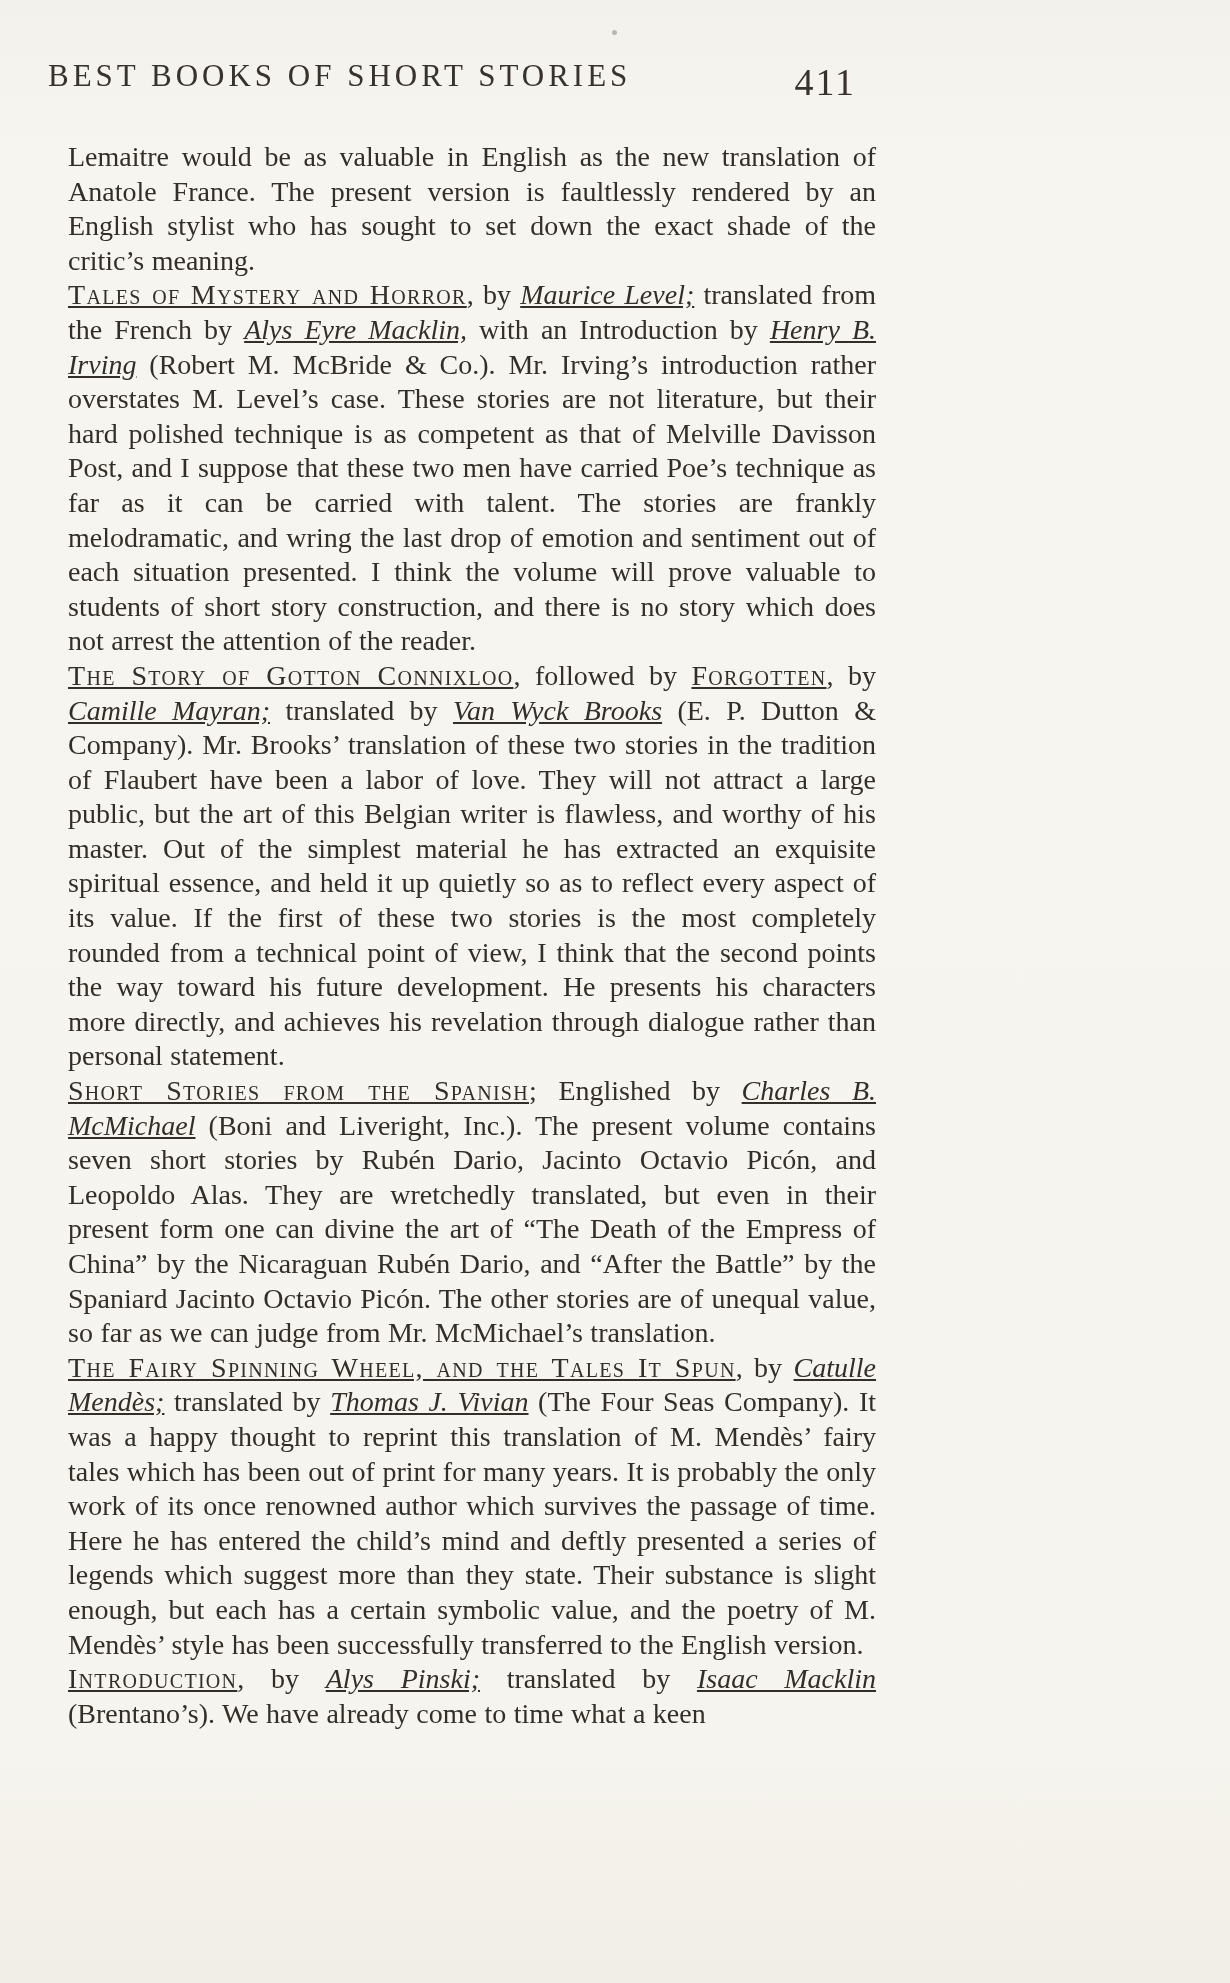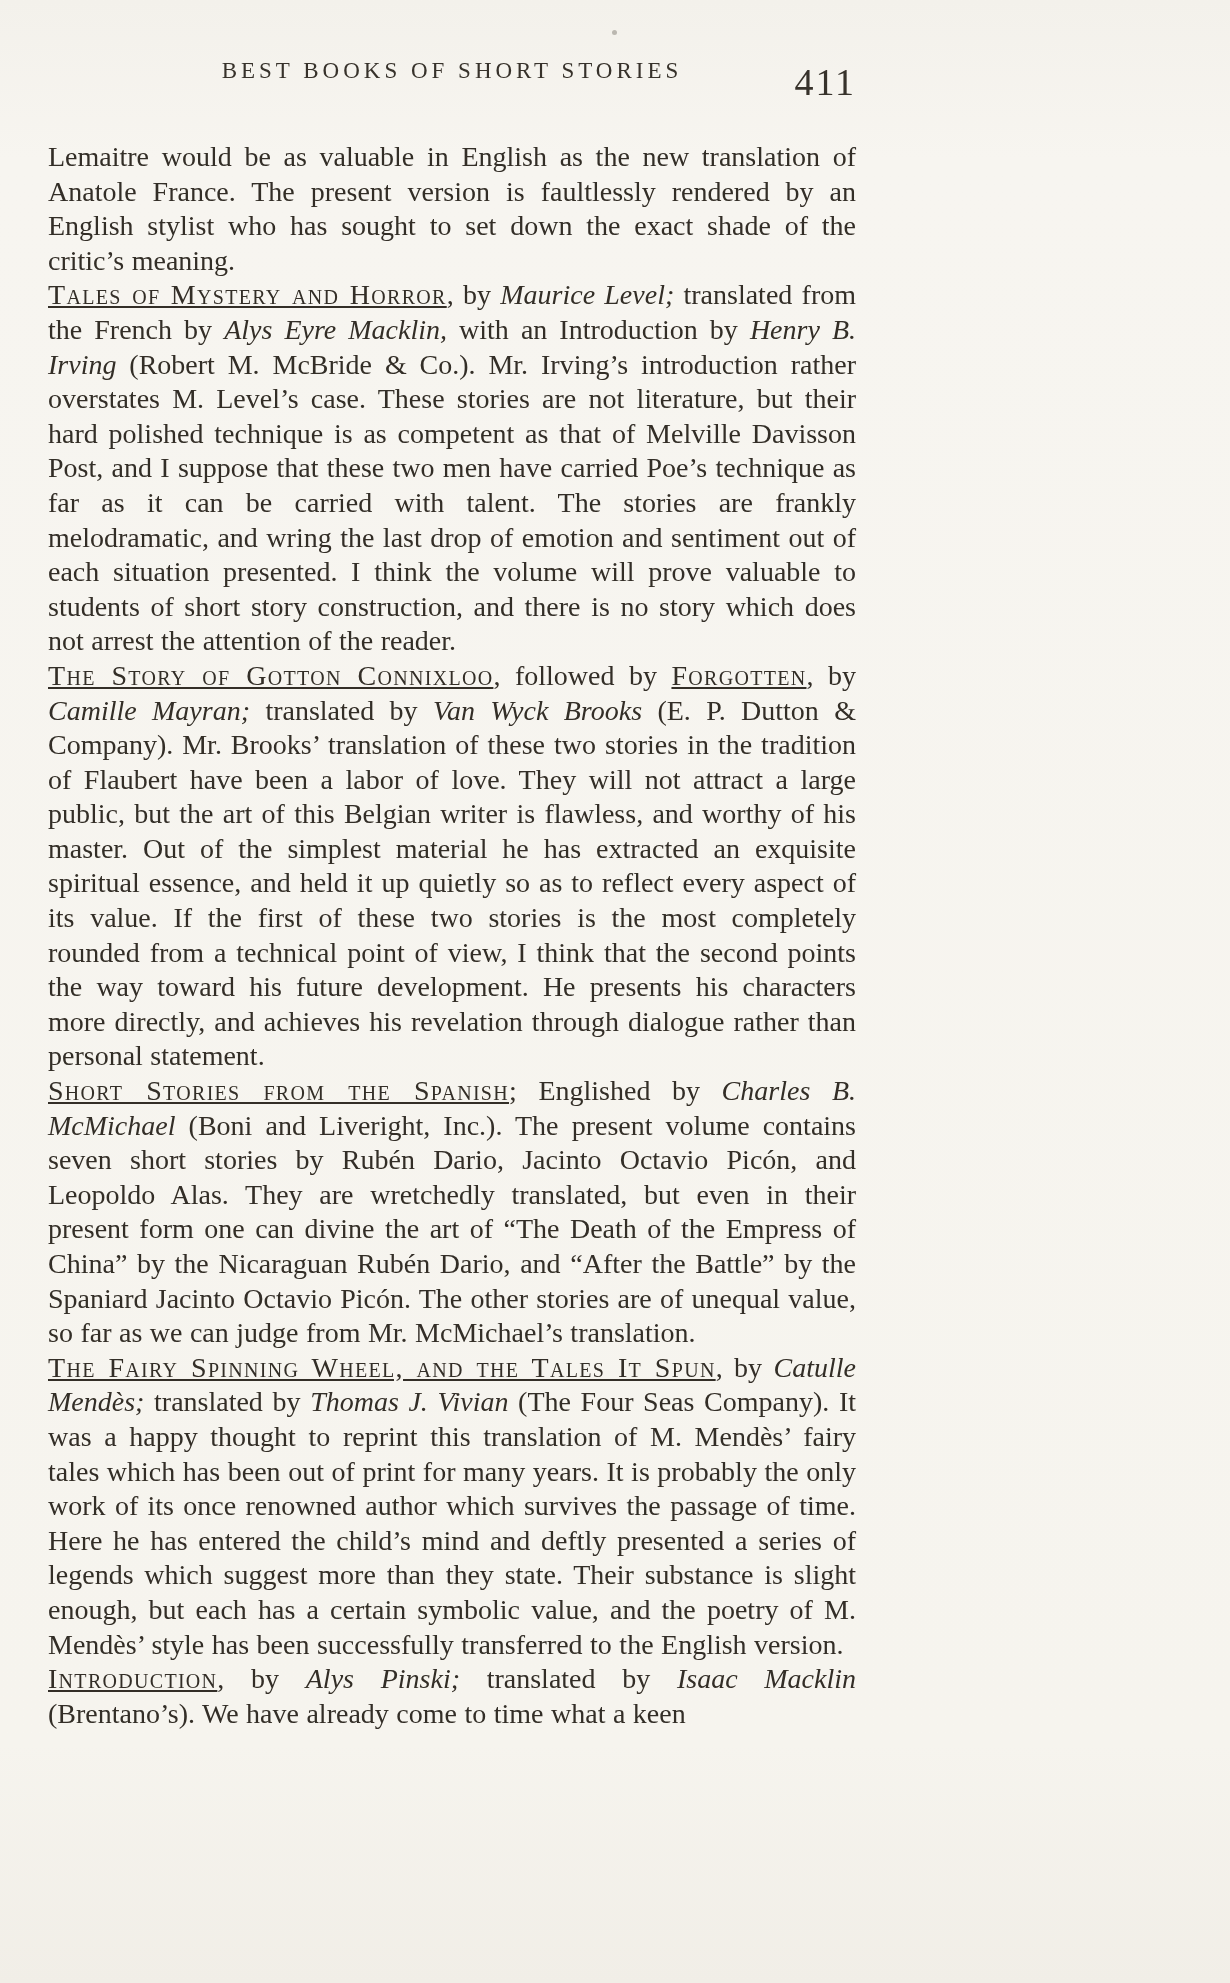--- a/index.html
+++ b/index.html
@@ -22,53 +22,55 @@
     left: 48px;
     top: 58px;
     width: 808px;
   }
   .header {
     position: relative;
     height: 48px;
     margin-bottom: 34px;
   }
   .header-title {
-    text-align: center;
-    font-size: 23px;
+    text-align: left;
+    font-size: 31px;
     letter-spacing: 4px;
     color: #37322b;
     white-space: nowrap;
   }
   .page-number {
     position: absolute;
     right: 0;
     top: 2px;
     font-size: 38px;
     letter-spacing: 2px;
     color: #37322b;
   }
   .text-block {
     width: 808px;
+    margin-left: 20px;
   }
   .para {
     margin: 0;
     text-align: justify;
     font-size: 28px;
     line-height: 34.6px;
     hyphens: auto;
     -webkit-hyphens: auto;
     word-spacing: 0.5px;
   }
   .sc {
     font-variant: small-caps;
     letter-spacing: 1.3px;
     text-decoration: underline;
   }
   .it {
     font-style: italic;
+    text-decoration: underline;
   }
   .rm {
     font-style: normal;
   }
   .speck {
     position: absolute;
     background: #8d887f;
     border-radius: 50%;
     opacity: 0.55;
   }

